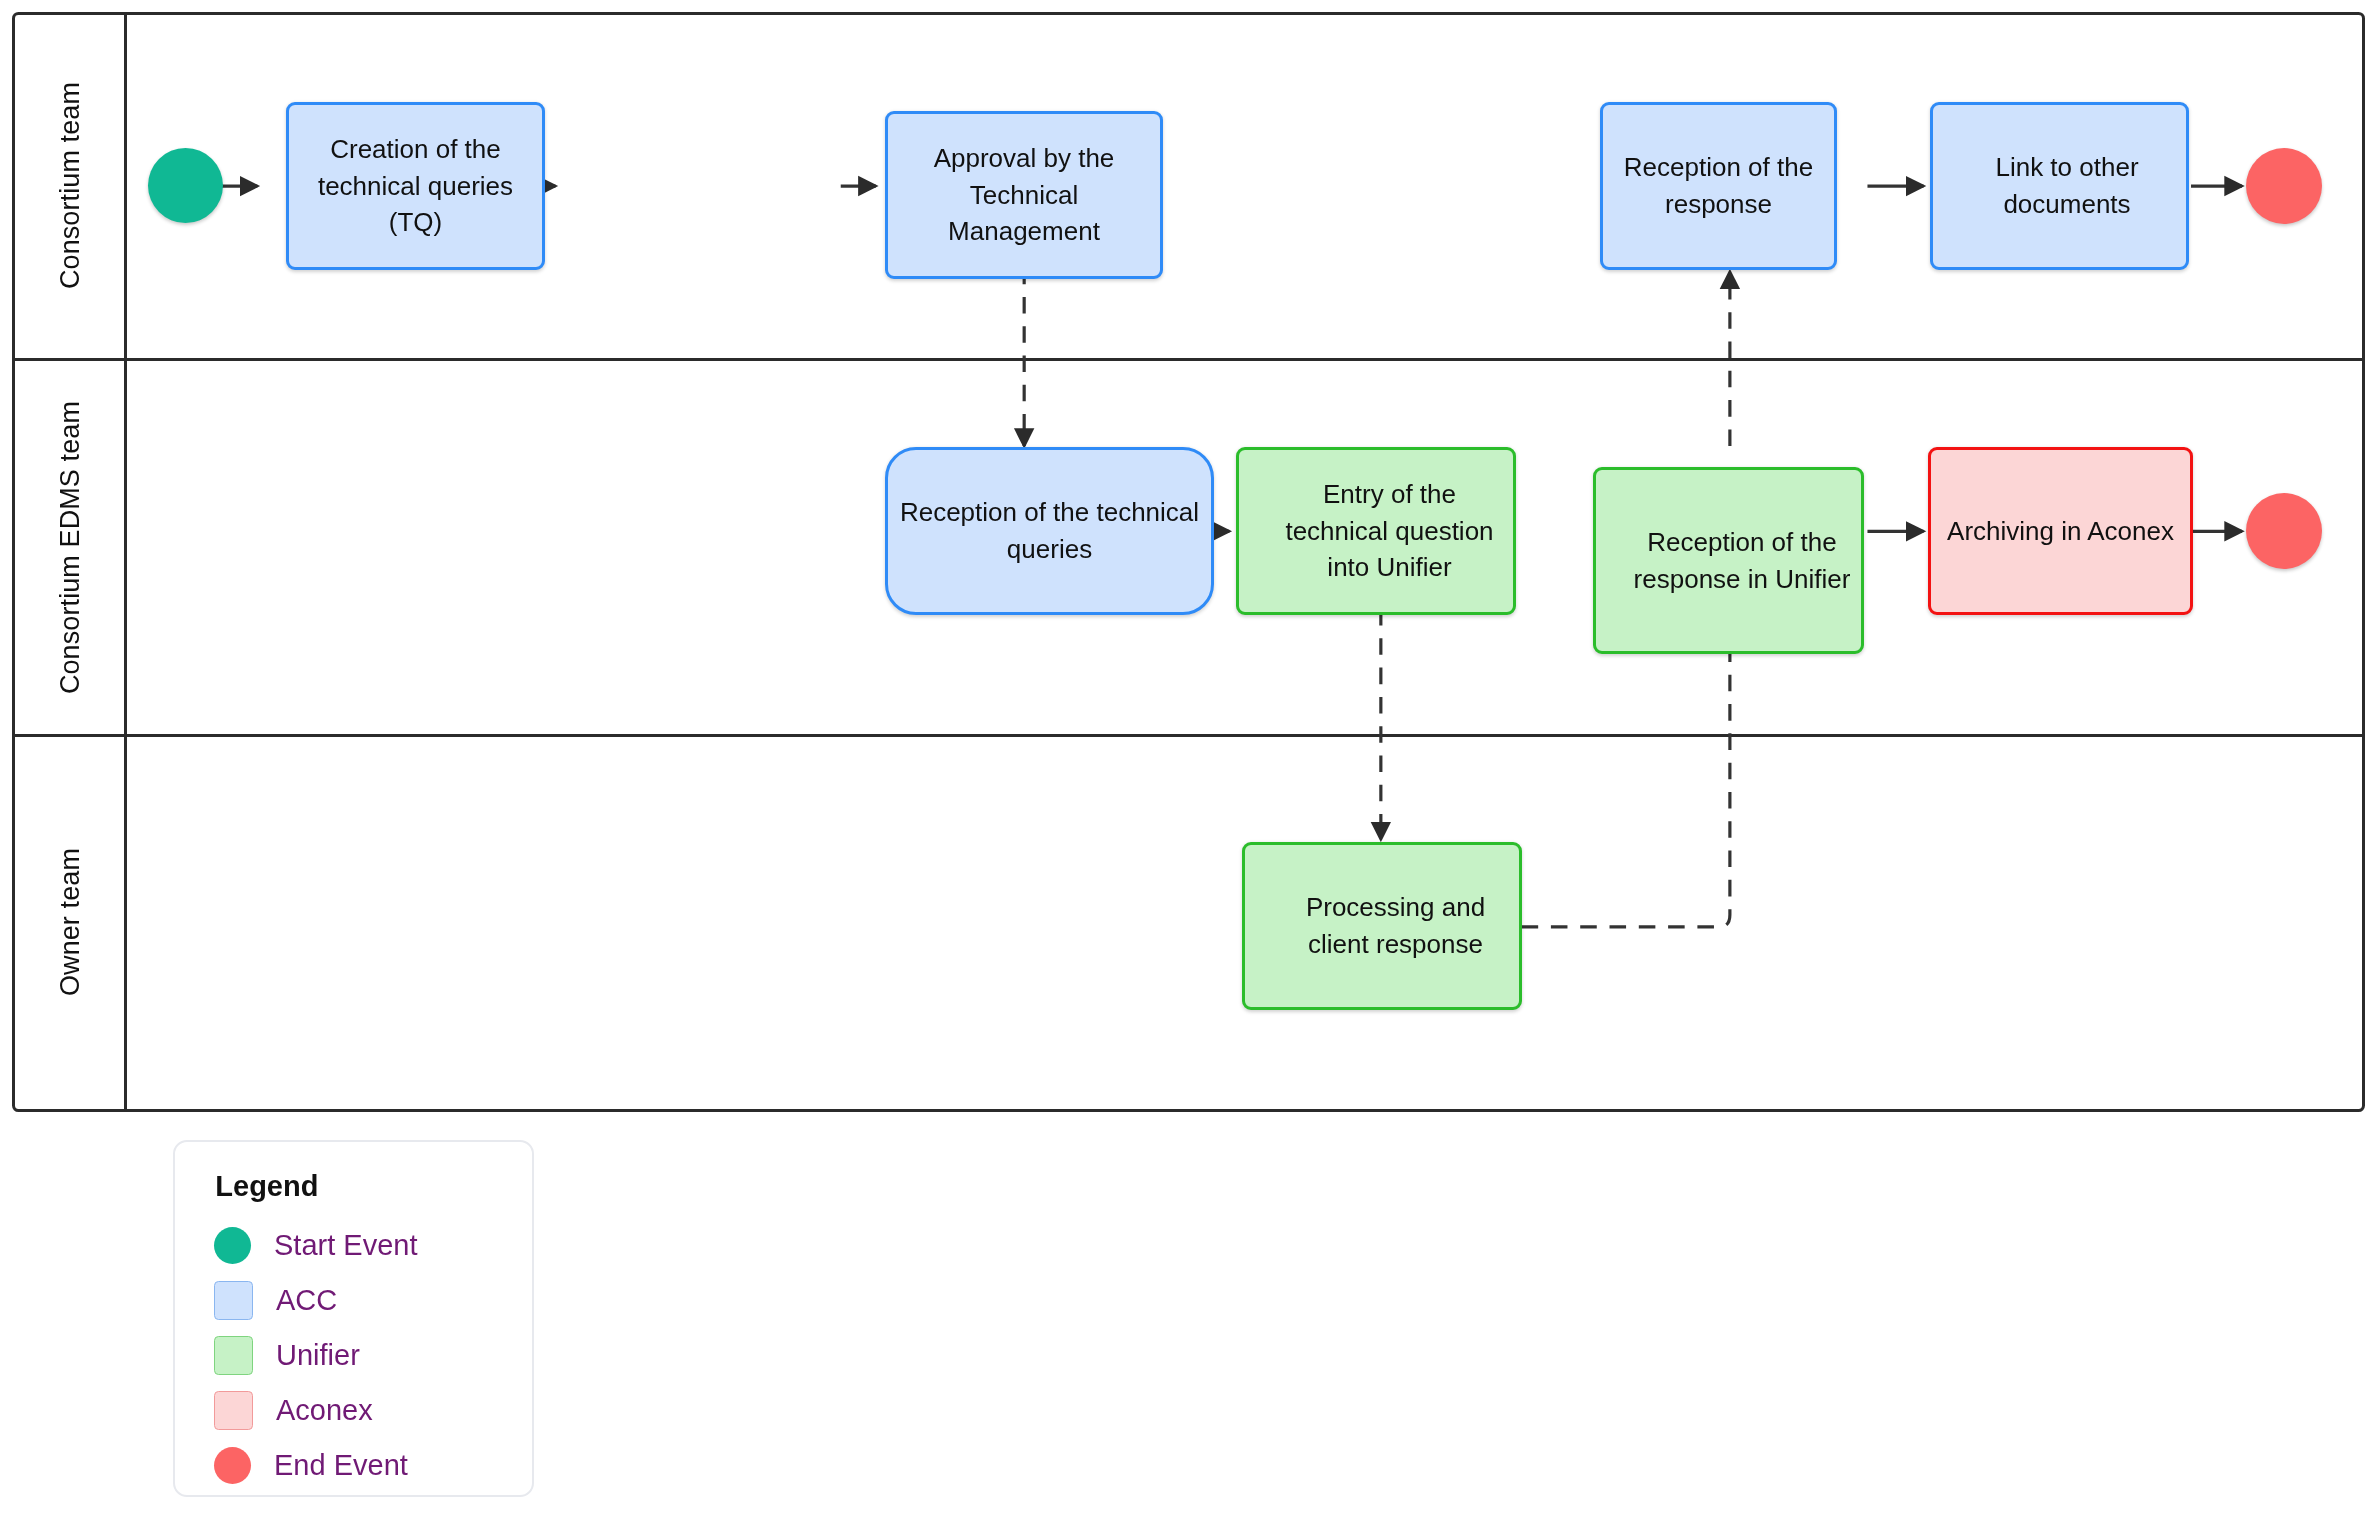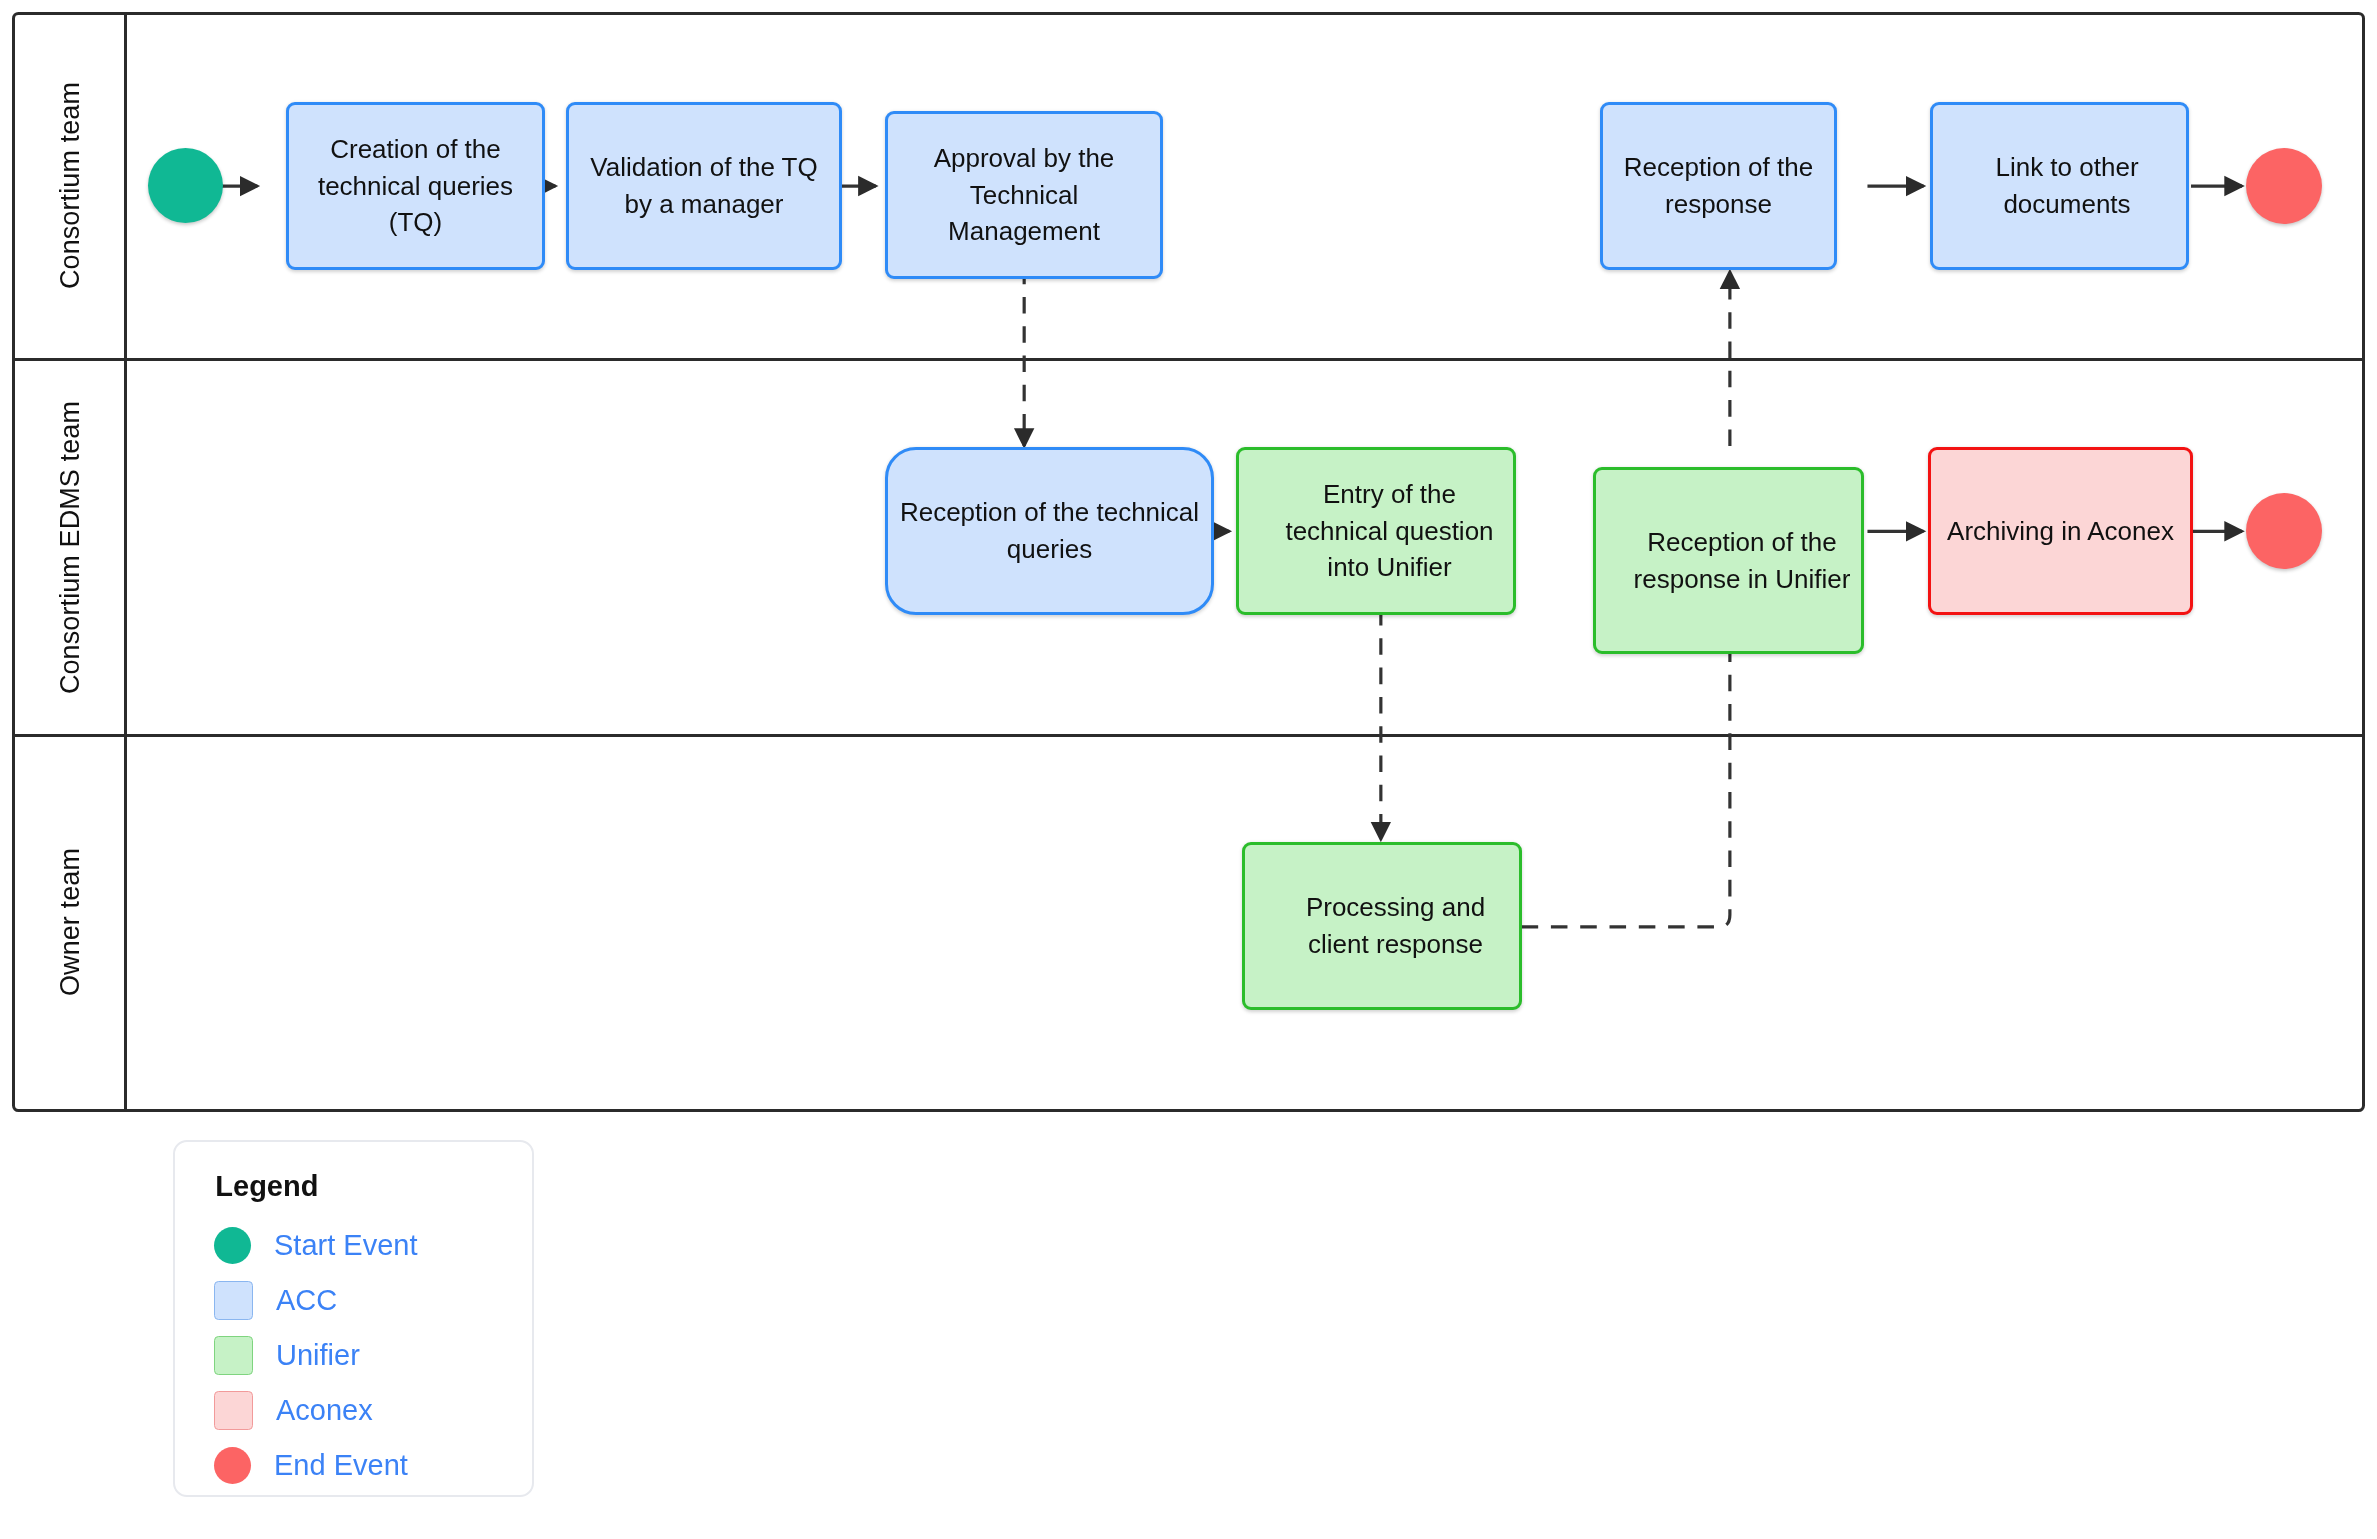--- a/index.html
+++ b/index.html
@@ -64,21 +64,21 @@
   .legend{
     position:absolute;left:173px;top:1140px;width:361px;height:357px;
     background:#fff;border:2.5px solid #e7e9ee;border-radius:14px;box-sizing:border-box;
     padding:28px 0 0 39px;
   }
   .legend-title{font-size:29px;font-weight:bold;color:#111;margin:0 0 15.3px 1.3px;}
   .legend-row{display:flex;align-items:center;height:55px;}
   .legend-swatch{width:37px;height:37px;margin-right:23px;flex:0 0 auto;}
   .legend-swatch.circle{border-radius:50%;}
   .legend-swatch.sq{border-radius:4.5px;border-width:1.9px;border-style:solid;}
-  .legend-label{font-size:29px;color:#3b82f6;white-space:nowrap;}
+  .legend-label{font-size:29px;color:#701a75;white-space:nowrap;}
 </style>
 </head>
 <body>
 
 <div id="stage">
 
   <div class="pool">
     <div class="lane-header-col"></div>
     <div class="lane-divider d1"></div>
     <div class="lane-divider d2"></div>
@@ -119,21 +119,20 @@
       <path d="M 2716,700 L 2716,426"></path>
     </g>
   </svg>
 
   <div class="canvas">
 
     <div class="event start" style="left:148px;top:148px;width:75px;height:75px;"></div>
 
     <div class="task acc" style="left:266px;top:102px;width:259px;height:168px;margin-left:20px;">Creation of the technical queries (TQ)</div>
 
-    <div class="task acc" style="left:566px;top:102px;width:276px;height:168px;">Validation of the TQ by a manager</div>
 
     <div class="task acc" style="left:885px;top:111px;width:278px;height:168px;">Approval by the Technical Management</div>
 
     <div class="task acc" style="left:1600px;top:102px;width:237px;height:168px;">Reception of the response</div>
 
     <div class="task acc" style="left:1930px;top:102px;width:259px;height:168px;padding-left:24px;">Link to other documents</div>
 
     <div class="event end" style="left:2246px;top:148px;width:76px;height:76px;"></div>
 
     <div class="task acc" style="left:885px;top:447px;width:329px;height:168px;border-radius:31px;">Reception of the technical queries</div>

